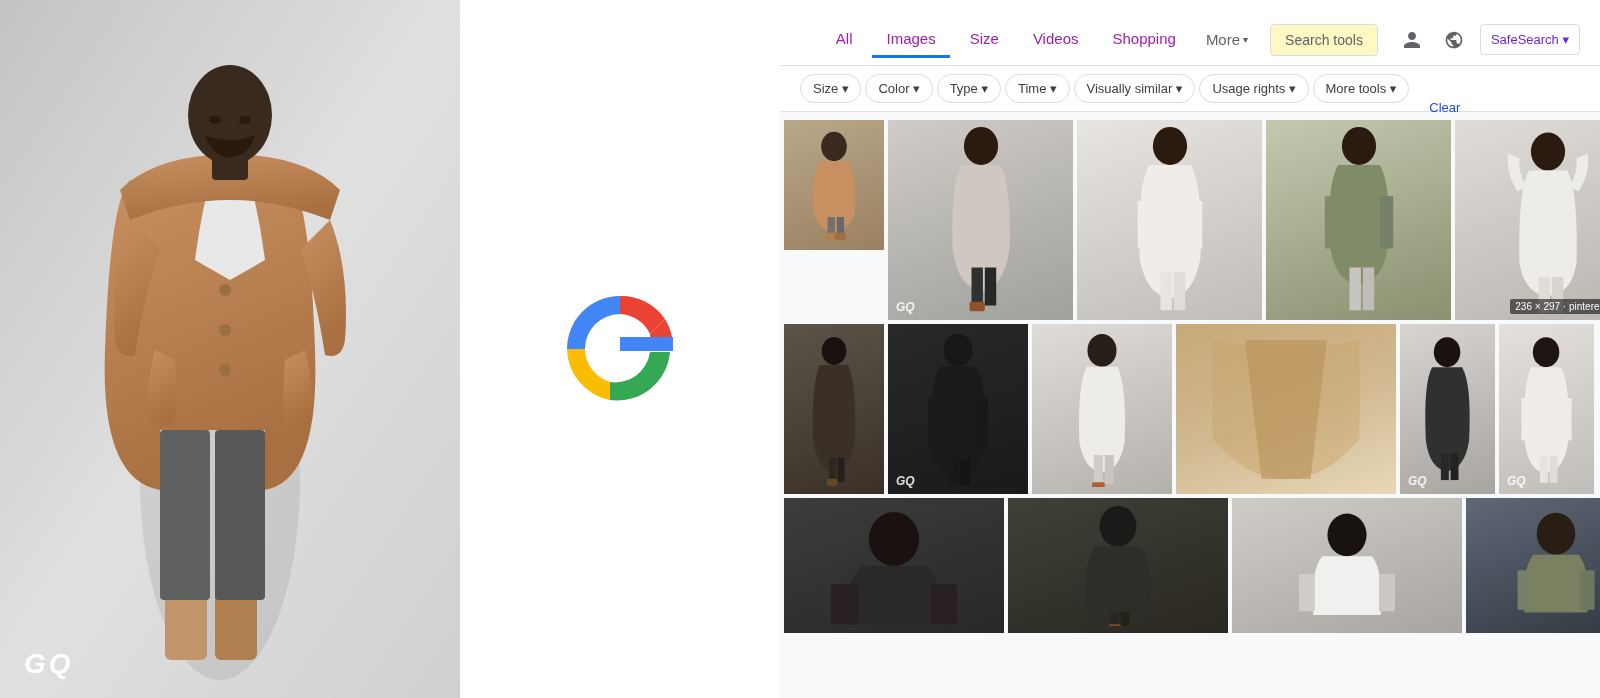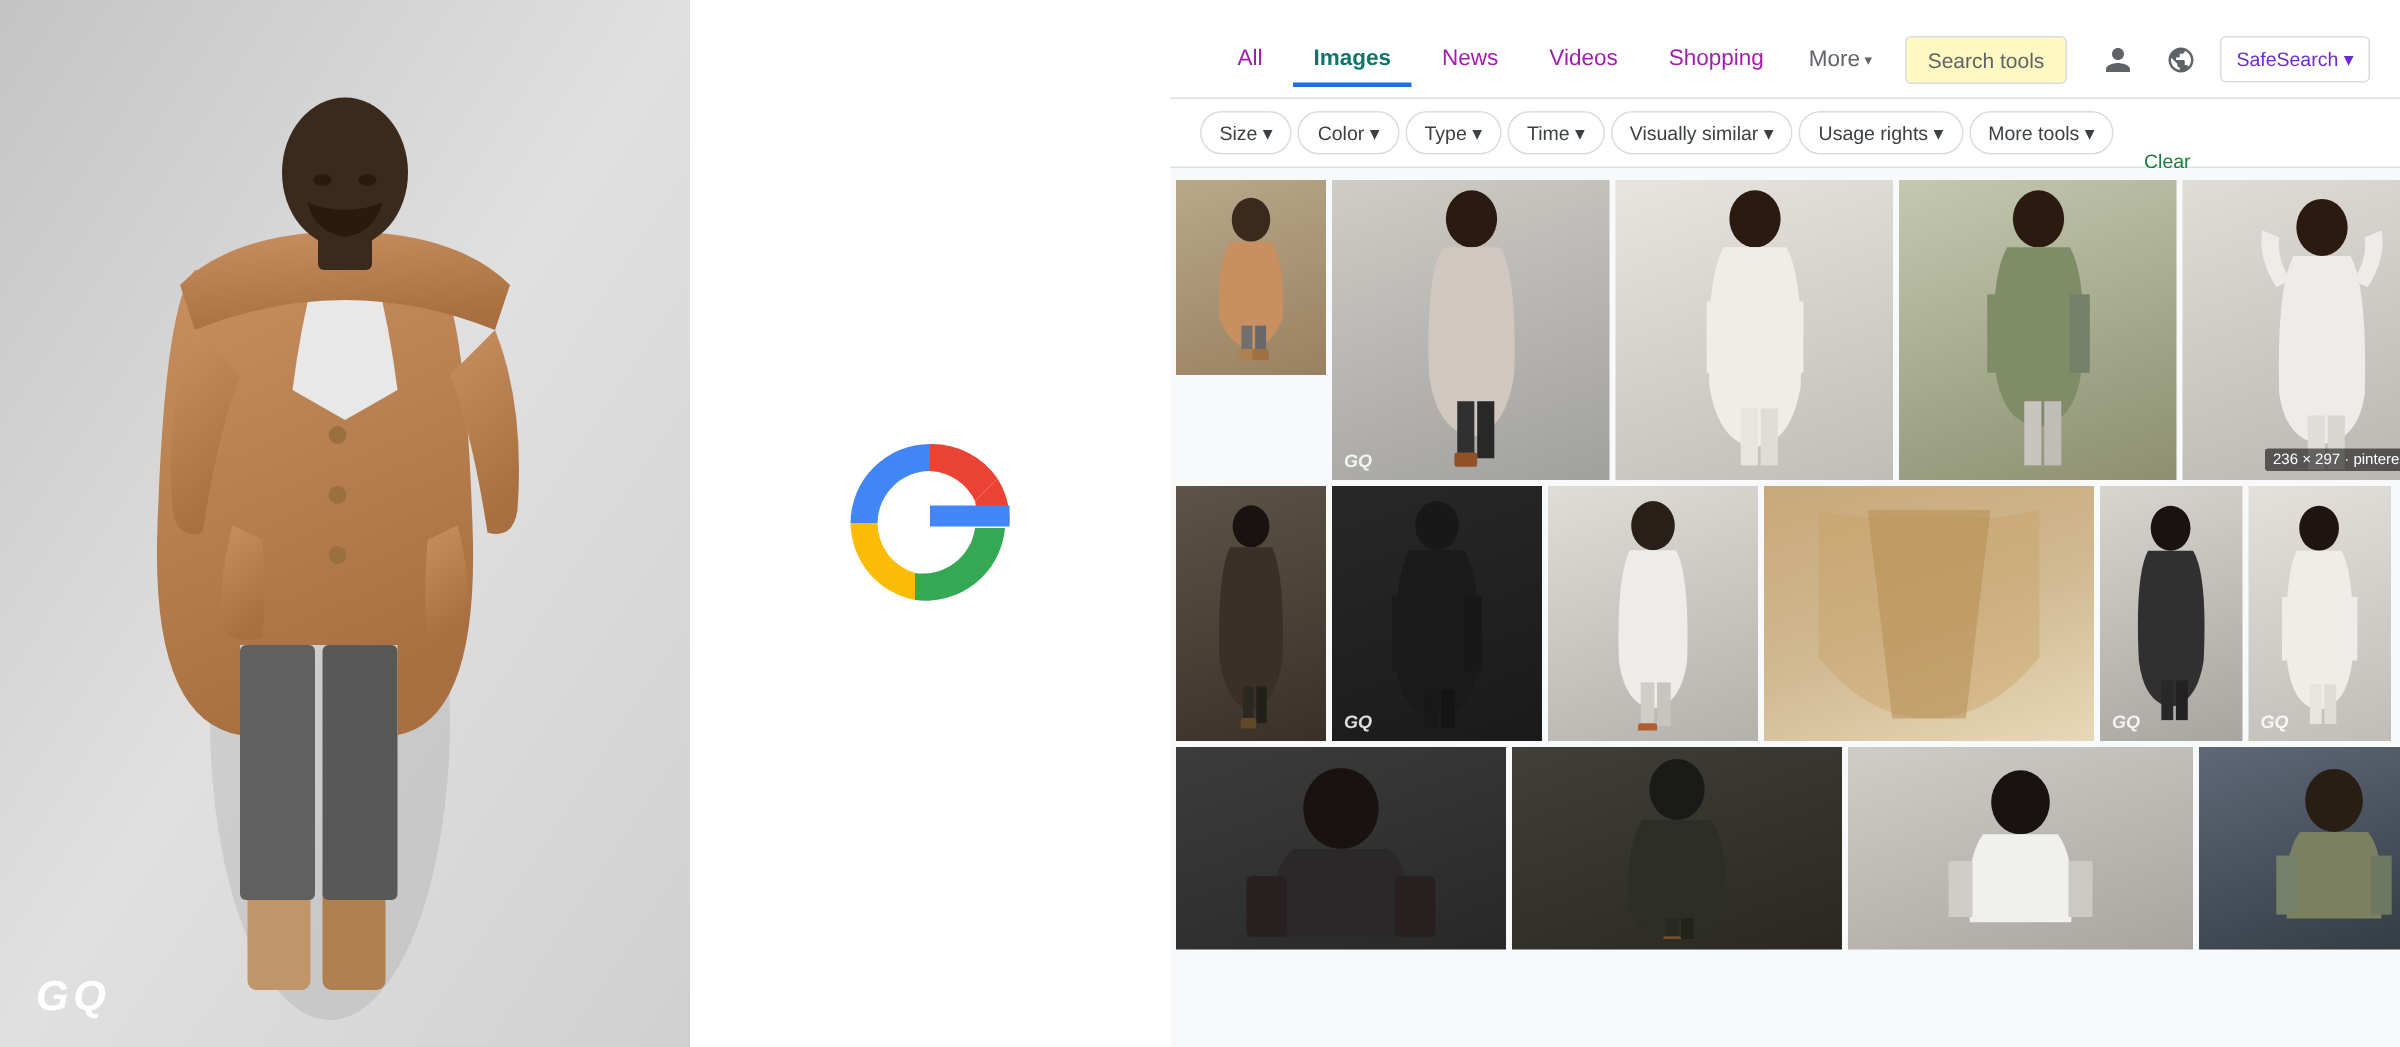--- a/index.html
+++ b/index.html
@@ -66,23 +66,23 @@
     .nav-item {
       padding: 8px 14px;
       font-size: 15px;
       color: #a21caf;
       cursor: pointer;
       border-bottom: 3px solid transparent;
       margin-bottom: -1px;
       white-space: nowrap;
     }
     .nav-item.active {
-      color: #0f766e;
+      color: #a21caf;
       border-bottom: 3px solid #1a73e8;
-      font-weight: 700;
+      font-weight: 400;
     }
     .nav-more {
       display: flex;
       align-items: center;
       gap: 3px;
       padding: 8px 10px;
       font-size: 15px;
       color: #5f6368;
       cursor: pointer;
       justify-content: space-between;
@@ -149,21 +149,21 @@
       cursor: pointer;
       background: #fff;
       display: flex;
       align-items: center;
       gap: 4px;
       white-space: nowrap;
     }
     .clear-btn {
       padding: 5px 12px;
       font-size: 13px;
-      color: #15803d;
+      color: #1d4ed8;
       cursor: pointer;
       background: none;
       border: none;
       margin-left: 4px;
       margin-top: 21px;
     }
 
     
     .image-grid {
       flex: 1;
@@ -306,21 +306,21 @@
 
     <rect x="65" y="53" width="53" height="14" fill="#4285F4"></rect>
   </svg>
 </div>
 
 <div class="right-panel">
 
   <div class="top-nav">
     <div class="nav-item">All</div>
     <div class="nav-item active">Images</div>
-    <div class="nav-item">News</div>
+    <div class="nav-item">Size</div>
     <div class="nav-item">Videos</div>
     <div class="nav-item">Shopping</div>
     <div class="nav-more">
       <span>More</span>
       <span class="chevron-small">▾</span>
     </div>
     <button class="search-tools-btn">Search tools</button>
     <div class="nav-icons">
       <div class="icon-circle">
         <svg width="20" height="20" viewBox="0 0 24 24" fill="#5f6368">

